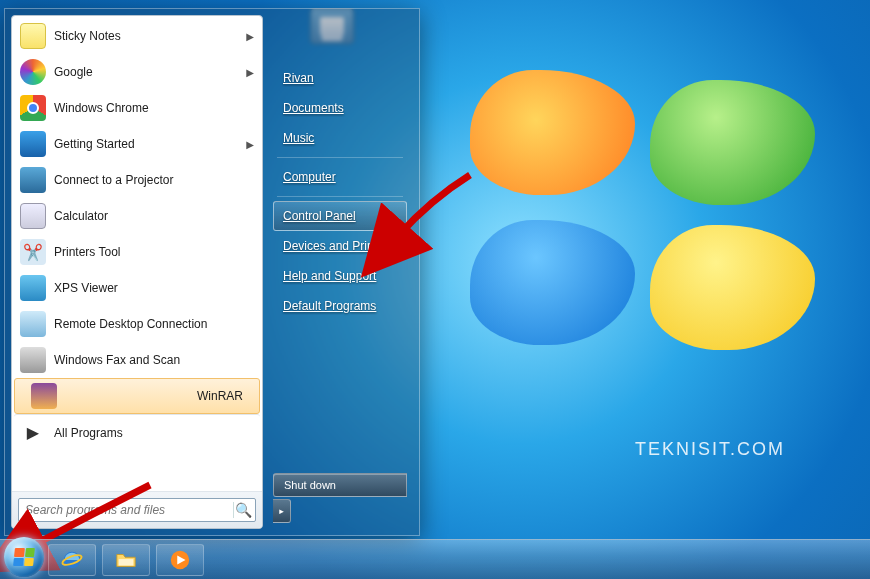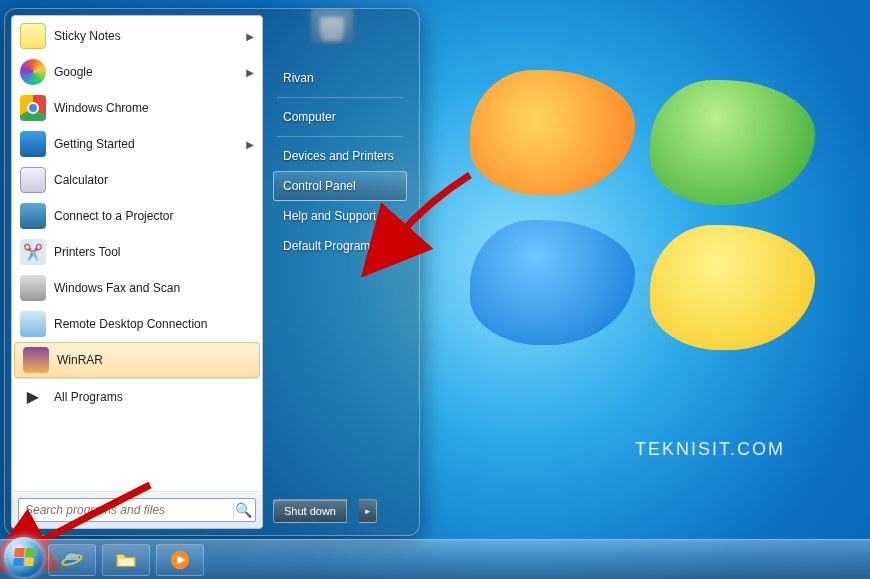--- a/index.html
+++ b/index.html
@@ -22,52 +22,52 @@
 .desktop-icon { position:absolute; left:306px; top:8px; width:52px; text-align:center; }
 .desktop-icon .ic { width:44px; height:36px; margin:0 auto; background:linear-gradient(#7ab7e0,#4d8fc2); border:1px solid #3b6f96; border-radius:4px; display:flex; align-items:center; justify-content:center; }
 .desktop-icon .ic::after{ content:""; width:24px; height:18px; background:linear-gradient(#fff,#cde); border-radius:2px; box-shadow:0 4px 0 -1px #cde, 0 8px 0 -2px #cde;}
 .desktop-icon .lbl{ color:#fff; font-size:10px; text-shadow:0 1px 2px rgba(0,0,0,.6); margin-top:2px;}
 
 
 .startmenu {
   position: absolute; left: 4px; top: 8px; width: 416px; height: 528px;
   background: rgba(28,54,78,0.32);
   border: 1px solid rgba(255,255,255,.35);
-  border-radius: 12px;
+  border-radius: 0;
   box-shadow: 0 6px 24px rgba(0,0,0,.45);
   display: flex; padding: 6px;
   backdrop-filter: blur(2px);
 }
 .left-pane {
   width: 252px; background:#fff; border-radius:4px; display:flex; flex-direction:column;
   border:1px solid #b6c3cf;
 }
 .programs { flex:1; overflow:hidden; padding:2px; }
 .prog-item {
   display:flex; align-items:center; height:36px; padding:0 6px; font-size:12px; color:#202020; cursor:default; border-radius:3px;
   position:relative;
 }
 .prog-item.hover, .prog-item.highlight {
   background: linear-gradient(#fff1da, #ffe0a9);
-  border:1px solid #f2c06b; padding:0 8px;
+  border:1px solid #f2c06b; padding:0 16px;justify-content:space-between;
 }
 .prog-item .icon { width:26px; height:26px; margin-right:8px; border-radius:4px; flex-shrink:0; display:flex; align-items:center; justify-content:center; font-size:16px; }
 .prog-item .arrow { margin-left:auto; font-size:10px; color:#555; }
 .allprograms { border-top:1px solid #e0e6ec; }
 
 .search-row { padding:6px; border-top:1px solid #e0e6ec; background:linear-gradient(#f1f5f9,#e3e9ef); border-radius:0 0 4px 4px; display:flex; }
 .search-box { flex:1; display:flex; align-items:center; border:1px solid #8aa3b8; background:#fff; border-radius:2px; height:24px; }
 .search-box input { border:none; outline:none; flex:1; font-size:12px; padding:0 6px; font-style:italic; color:#666; background:transparent; }
 .search-box .mag { width:22px; text-align:center; color:#2a6fb5; font-size:14px; border-left:1px solid #cdd; }
 
 .right-pane { flex:1; padding:48px 6px 6px 10px; display:flex; flex-direction:column; color:#fff; font-size:12px; }
-.r-item { padding:8px 10px; border-radius:3px; cursor:default; text-shadow:0 1px 2px rgba(0,0,0,.6); }
+.r-item { padding:8px 10px; border-radius:3px; cursor:default; text-shadow:0 1px 2px rgba(0,0,0,.6);text-decoration:underline; }
 .r-item.selected { background:linear-gradient(rgba(255,255,255,.15),rgba(60,80,100,.45)); border:1px solid rgba(255,255,255,.5); padding:7px 9px; color:#fff; }
 .r-sep { height:1px; background:rgba(255,255,255,.25); margin:4px 4px; }
-.shutdown-row { margin-top:auto; display:flex; gap:12px; }
+.shutdown-row { margin-top:auto; display:flex; gap:2px;flex-direction:column; }
 .shutdown-btn { background:linear-gradient(#5a7890,#304a60); border:1px solid rgba(255,255,255,.4); color:#fff; font-size:11px; height:24px; padding:0 10px; border-radius:3px 0 0 3px; display:flex; align-items:center; box-shadow:inset 0 1px 0 rgba(255,255,255,.3); }
 .shutdown-caret { background:linear-gradient(#5a7890,#304a60); border:1px solid rgba(255,255,255,.4); border-left:none; width:18px; height:24px; border-radius:0 3px 3px 0; display:flex; align-items:center; justify-content:center; color:#fff; font-size:9px; }
 
 
 .taskbar {
   position:absolute; left:0; right:0; bottom:0; height:40px;
   background: linear-gradient(rgba(230,240,250,.35), rgba(120,155,185,.45) 40%, rgba(60,90,120,.55));
   border-top:1px solid rgba(255,255,255,.5);
   display:flex; align-items:center; padding-left:48px; gap:6px;
 }
@@ -141,43 +141,47 @@
         <span>Windows Chrome</span>
       </div>
 
       <div class="prog-item">
         <span class="icon ic-getting"></span>
         <span>Getting Started</span>
         <span class="arrow">▶</span>
       </div>
 
       <div class="prog-item">
+        <span class="icon ic-proj"></span>
+        <span>Connect to a Projector</span>
+      </div>
+
+      <div class="prog-item">
         <span class="icon ic-calc"></span>
         <span>Calculator</span>
       </div>
 
       <div class="prog-item">
-        <span class="icon ic-proj"></span>
-        <span>Connect to a Projector</span>
-      </div>
-
-      <div class="prog-item">
         <span class="icon ic-snip">✂️</span>
         <span>Printers Tool</span>
       </div>
 
+      <div class="prog-item">
+        <span class="icon ic-xps"></span>
+        <span>XPS Viewer</span>
+      </div>
+
+      <div class="prog-item">
+        <span class="icon ic-rdp"></span>
+        <span>Remote Desktop Connection</span>
+      </div>
 
       <div class="prog-item">
         <span class="icon ic-fax"></span>
         <span>Windows Fax and Scan</span>
-      </div>
-
-      <div class="prog-item">
-        <span class="icon ic-rdp"></span>
-        <span>Remote Desktop Connection</span>
       </div>
 
       <div class="prog-item highlight">
         <span class="icon ic-winrar"></span>
         <span>WinRAR</span>
       </div>
 
       <div class="prog-item allprograms">
         <span class="icon" style="color:#333;">▶</span>
         <span>All Programs</span>
@@ -187,25 +191,27 @@
     <div class="search-row">
       <div class="search-box">
         <input type="text" placeholder="Search programs and files" style="">
         <span class="mag">🔍</span>
       </div>
     </div>
   </div>
 
   <div class="right-pane">
     <div class="r-item">Rivan</div>
+    <div class="r-item">Documents</div>
+    <div class="r-item">Music</div>
     <div class="r-sep"></div>
     <div class="r-item">Computer</div>
     <div class="r-sep"></div>
+    <div class="r-item selected">Control Panel</div>
     <div class="r-item">Devices and Printers</div>
-    <div class="r-item selected">Control Panel</div>
     <div class="r-item">Help and Support</div>
     <div class="r-item">Default Programs</div>
 
     <div class="shutdown-row">
       <div class="shutdown-btn">Shut down</div>
       <div class="shutdown-caret">▸</div>
     </div>
   </div>
 </div>
 

